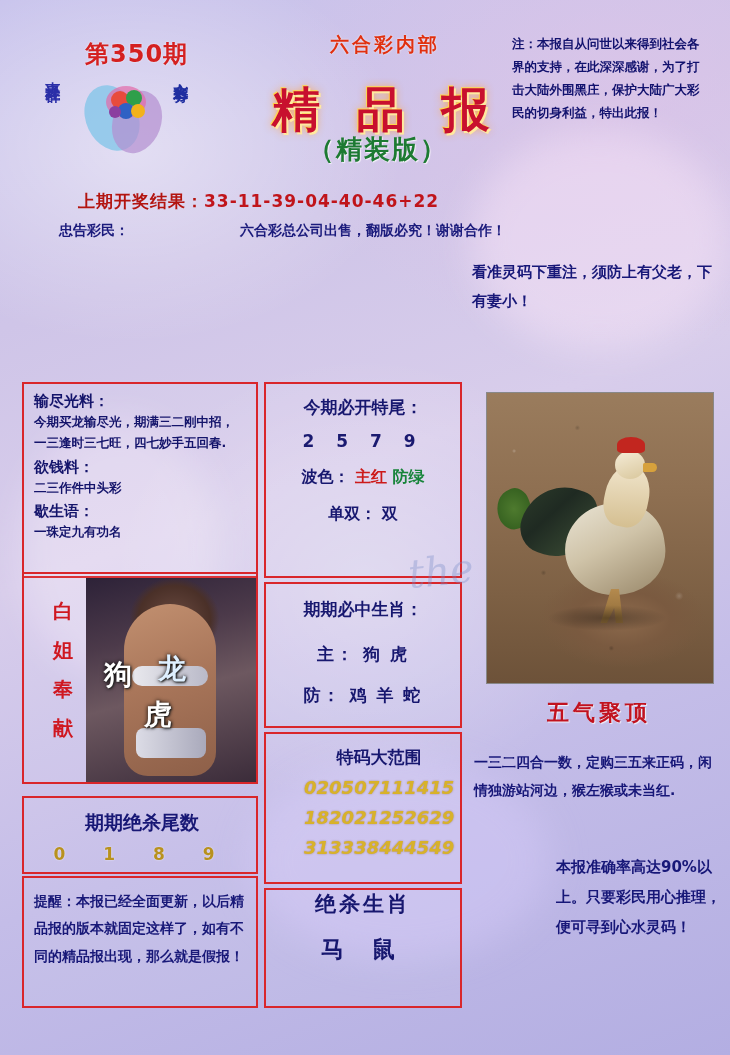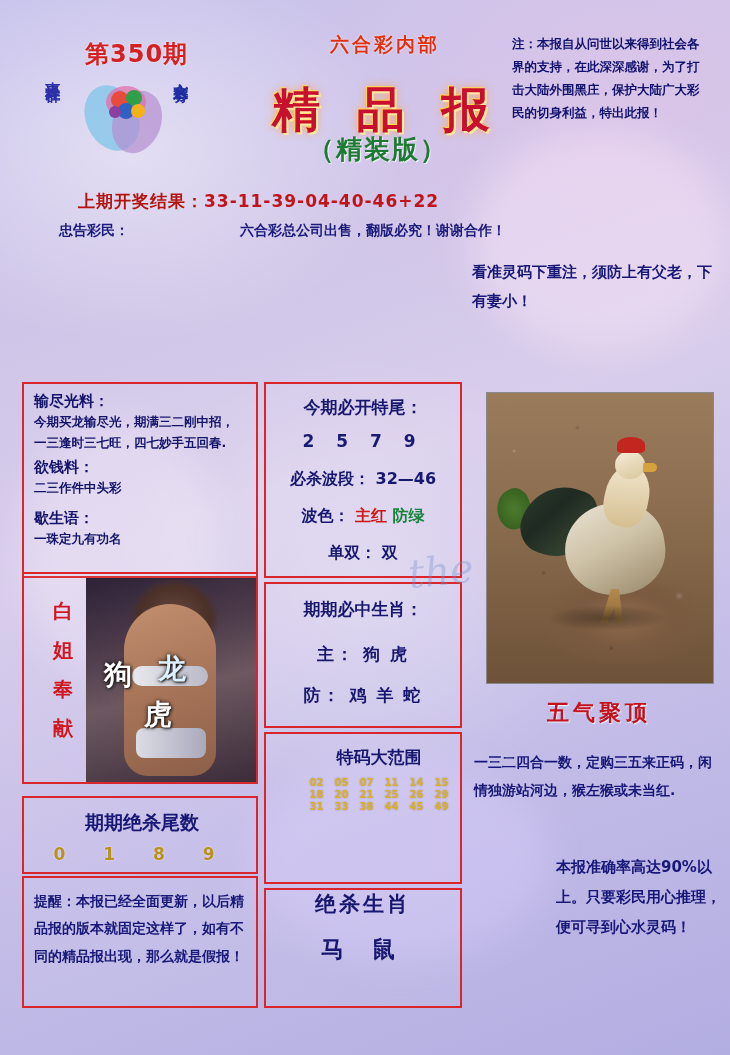--- a/index.html
+++ b/index.html
@@ -242,25 +242,26 @@
   .box-shengxiao { left: 264px; top: 582px; width: 198px; height: 146px; }
   .sx-title { text-align:center; font-size: 17px; font-weight: bold; color:#17176f; }
   .sx-row { text-align:center; font-size: 17px; font-weight: bold; color:#17176f; letter-spacing: 2px; }
 
   .box-fanwei { left: 264px; top: 732px; width: 198px; height: 152px; }
   .fw-title { text-align:center; font-size: 17px; font-weight: bold; color:#17176f; }
   .fw-grid {
     margin-top: 8px;
     display: grid;
     grid-template-columns: repeat(6, 1fr);
-    row-gap: 1px;
+    row-gap: 9px;
     padding: 0 6px;
-    font-size: 10px;
+    font-size: 18px;
     font-weight: bold;
     text-align: center;
+    font-style: italic;
   }
   .fw-grid span {
     color: #d8b22a;
     text-shadow: 0 0 2px rgba(120,60,0,0.45);
   }
 
   .box-juesha-sx { left: 264px; top: 888px; width: 198px; height: 120px; }
   .js-title { text-align:center; font-size: 21px; font-weight: bold; color:#17176f; letter-spacing: 3px;}
   .js-nums { text-align:center; font-size: 23px; font-weight: bold; color:#17176f; letter-spacing: 10px;}
 
@@ -398,21 +399,21 @@
   <div class="advise">忠告彩民：</div>
   <div class="sale-note">六合彩总公司出售，翻版必究！谢谢合作！</div>
 
 
   <div class="box box-shuliao" style="padding:8px 10px;">
     <div class="sl-h">输尽光料：</div>
     <div class="sl-t">今期买龙输尽光，期满三二刚中招，</div>
     <div class="sl-t">一三逢时三七旺，四七妙手五回春.</div>
     <div class="sl-h" style="margin-top:4px;">欲钱料：</div>
     <div class="sl-t">二三作件中头彩</div>
-    <div class="sl-h" style="margin-top:11px;">歇生语：</div>
+    <div class="sl-h" style="margin-top:4px;">歇生语：</div>
     <div class="sl-t">一珠定九有功名</div>
   </div>
 
   <div class="box box-baijie">
     <div class="baijie-col">白姐奉献</div>
     <div class="lady">
       <div class="skin"></div>
       <div class="bikini1"></div>
       <div class="bikini2"></div>
     </div>
@@ -428,24 +429,20 @@
     <div class="jw-nums">0 1 8 9</div>
   </div>
 
   <div class="box box-tixing">
     <div class="tx-text">提醒：本报已经全面更新，以后精品报的版本就固定这样了，如有不同的精品报出现，那么就是假报！</div>
   </div>
 
   <div class="box box-mid-top" style="padding-top:12px;">
     <div class="m-title">今期必开特尾：</div>
     <div class="m-nums" style="margin-top:12px;">2 5 7 9</div>
-    <div class="m-row" style="margin-top:18px;">
-      <span>必杀波段：</span>
-      <span>32—46</span>
-    </div>
     <div class="m-row" style="margin-top:16px;">
       <span>波色：</span>
       <span class="red">主红</span>
       <span class="green">防绿</span>
     </div>
     <div class="m-row" style="margin-top:16px;">
       <span>单双：</span>
       <span>双</span>
     </div>
   </div>

